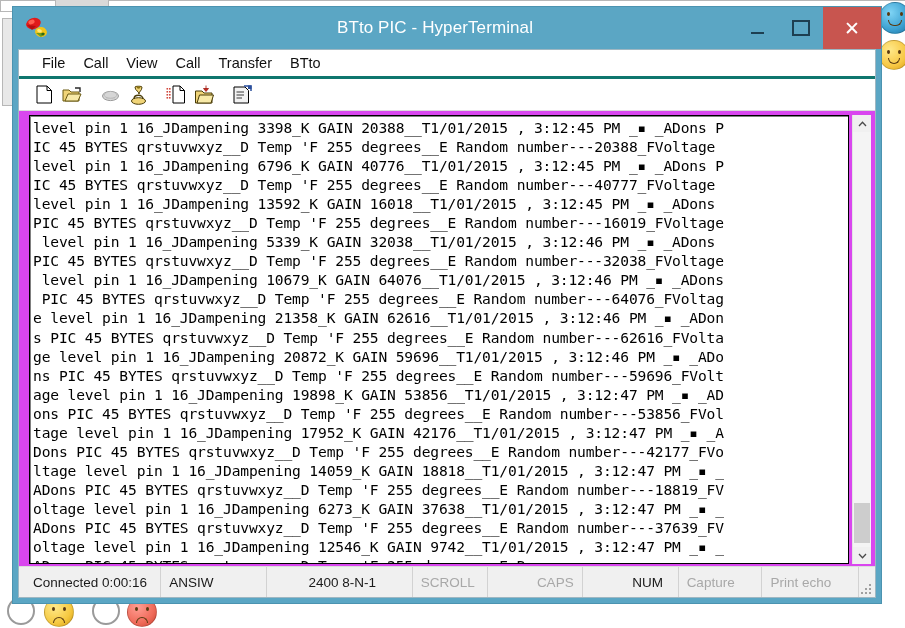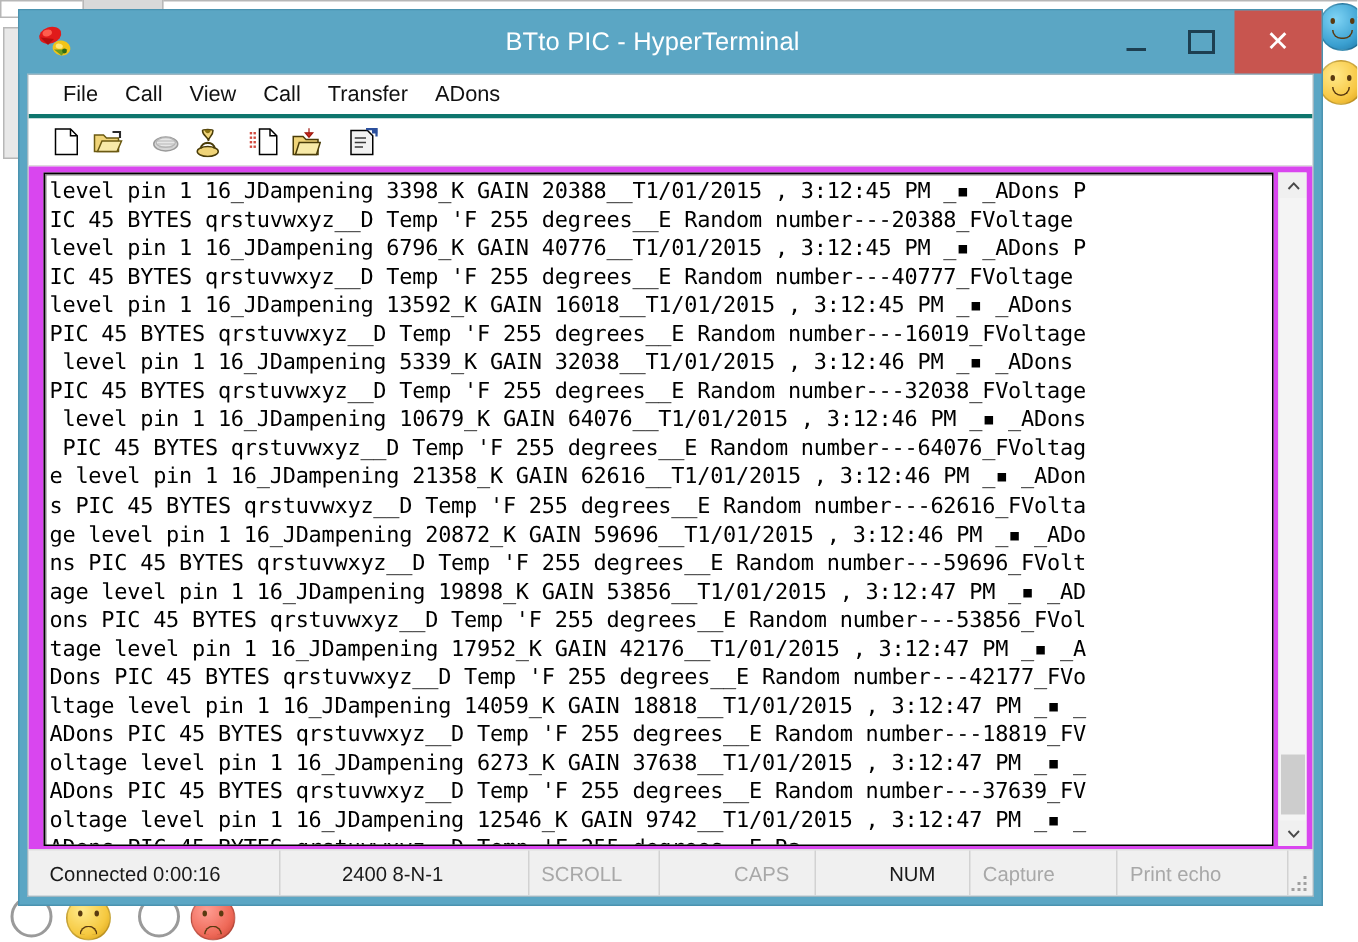--- a/index.html
+++ b/index.html
@@ -402,21 +402,21 @@
     </div>
 
     <div id="client">
 
       <div id="menubar">
         <div class="menu-item">File</div>
         <div class="menu-item">Call</div>
         <div class="menu-item">View</div>
         <div class="menu-item">Call</div>
         <div class="menu-item">Transfer</div>
-        <div class="menu-item">ADons</div>
+        <div class="menu-item">BTto</div>
       </div>
 
       <div id="toolbar">
 
         <div class="tb-btn">
           <svg width="17" height="19" viewBox="0 0 17 19">
             <path d="M1 1 H11 L15.5 5.5 V18 H1 Z" fill="#ffffff" stroke="#000000" stroke-width="1"></path>
             <path d="M11 1 V5.5 H15.5" fill="none" stroke="#000000" stroke-width="1"></path>
           </svg>
         </div>
@@ -527,20 +527,21 @@
           <div class="sb-arrow">
             <svg width="9" height="6" viewBox="0 0 9 6">
               <path d="M1 1 L4.5 4.7 L8 1" fill="none" stroke="#4a4a4a" stroke-width="1.3"></path>
             </svg>
           </div>
         </div>
       </div>
 
       <div id="statusbar">
         <div class="sb-cell w-conn">Connected 0:00:16</div>
+        <div class="sb-cell w-emu">ANSIW</div>
         <div class="sb-cell w-baud">2400 8-N-1</div>
         <div class="sb-cell w-sm dim">SCROLL</div>
         <div class="sb-cell w-num dim">CAPS</div>
         <div class="sb-cell w-num">NUM</div>
         <div class="sb-cell w-cap dim">Capture</div>
         <div class="sb-cell w-pe dim">Print echo</div>
         <div class="sb-cell grow"></div>
 
         <div id="resize-grip">
           <span class="grip-dot" style="right:0px; bottom:0px;"></span>

